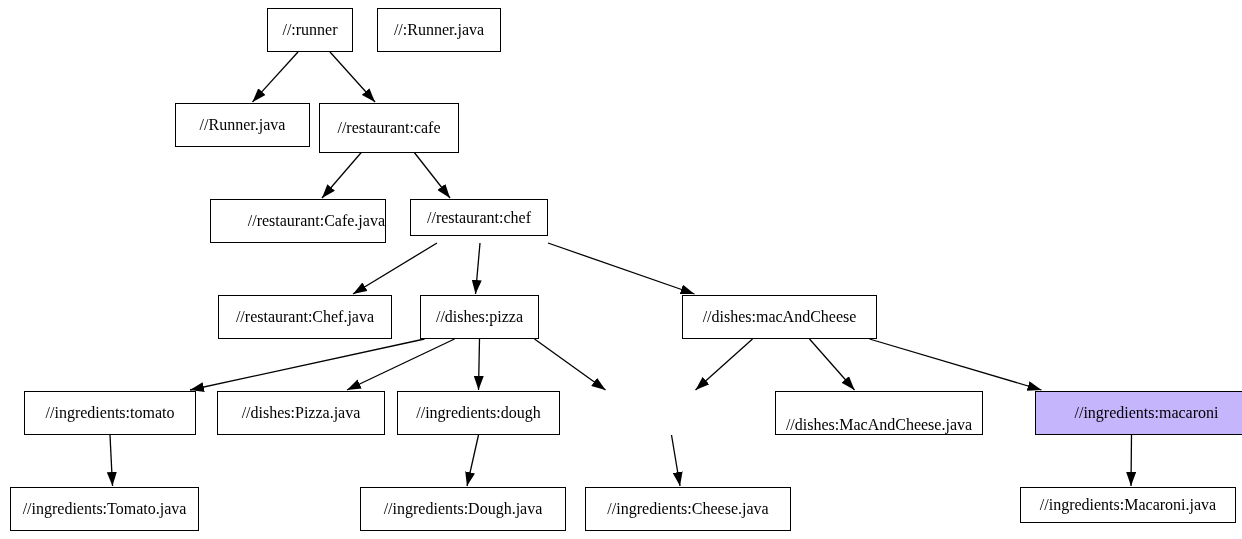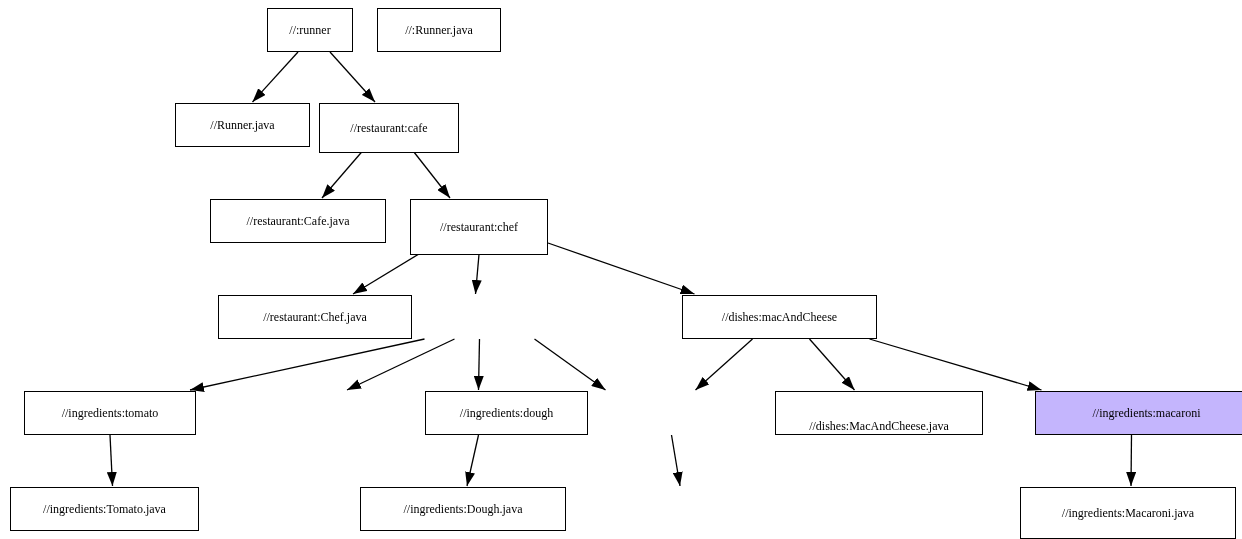--- a/index.html
+++ b/index.html
@@ -11,21 +11,21 @@
   }
   #edge-layer { position: absolute; left: 0; top: 0; }
   .node {
     position: absolute;
     box-sizing: border-box;
     border: 1.5px solid #000000;
     background: #ffffff;
     display: flex;
     align-items: center;
     justify-content: center;
-    font-size: 12px;
+    font-size: 16px;
     color: #000000;
     white-space: nowrap;
     overflow: hidden;
   }
 </style>
 </head>
 <body>
 
 <div id="canvas" style="width: 1242px; height: 539px; background: rgb(255, 255, 255);">
   <svg id="edge-layer" xmlns="http://www.w3.org/2000/svg" width="1242" height="539" viewBox="0 0 1242 539">
@@ -58,46 +58,55 @@
     </div>
     <div class="node" style="left: 377px; top: 8px; width: 124px; height: 44px; border-color: rgb(0, 0, 0); background: rgb(255, 255, 255);">
       <span>//:Runner.java</span>
     </div>
     <div class="node" style="left: 175px; top: 103px; width: 135px; height: 44px; border-color: rgb(0, 0, 0); background: rgb(255, 255, 255);">
       <span>//Runner.java</span>
     </div>
     <div class="node" style="left: 319px; top: 103px; width: 140px; height: 50px; border-color: rgb(0, 0, 0); background: rgb(255, 255, 255);">
       <span>//restaurant:cafe</span>
     </div>
-    <div class="node" style="left: 210px; top: 199px; width: 176px; height: 44px; border-color: rgb(0, 0, 0); background: rgb(255, 255, 255);">
+    <div class="node" style="left: 210px; top: 199px; width: 176px; height: 44px; border-color: rgb(0, 0, 0); background: rgb(255, 255, 255); justify-content: flex-end;">
       <span>//restaurant:Cafe.java</span>
     </div>
-    <div class="node" style="left: 410px; top: 199px; width: 138px; height: 56px; border-color: rgb(0, 0, 0); background: rgb(255, 255, 255);">
+    <div class="node" style="left: 410px; top: 199px; width: 138px; height: 37px; border-color: rgb(0, 0, 0); background: rgb(255, 255, 255);">
       <span>//restaurant:chef</span>
     </div>
-    <div class="node" style="left: 218px; top: 295px; width: 194px; height: 44px; border-color: rgb(0, 0, 0); background: rgb(255, 255, 255);">
+    <div class="node" style="left: 218px; top: 295px; width: 174px; height: 44px; border-color: rgb(0, 0, 0); background: rgb(255, 255, 255);">
       <span>//restaurant:Chef.java</span>
+    </div>
+    <div class="node" style="left: 420px; top: 295px; width: 119px; height: 44px; border-color: rgb(0, 0, 0); background: rgb(255, 255, 255);">
+      <span>//dishes:pizza</span>
     </div>
     <div class="node" style="left: 24px; top: 391px; width: 172px; height: 44px; border-color: rgb(0, 0, 0); background: rgb(255, 255, 255);">
       <span>//ingredients:tomato</span>
     </div>
     <div class="node" style="left: 682px; top: 295px; width: 195px; height: 44px; border-color: rgb(0, 0, 0); background: rgb(255, 255, 255);">
       <span>//dishes:macAndCheese</span>
     </div>
-    <div class="node" style="left: 397px; top: 391px; width: 163px; height: 44px; border-color: rgb(0, 0, 0); background: rgb(255, 255, 255); margin-left: 28px;">
+    <div class="node" style="left: 217px; top: 391px; width: 168px; height: 44px; border-color: rgb(0, 0, 0); background: rgb(255, 255, 255);">
+      <span>//dishes:Pizza.java</span>
+    </div>
+    <div class="node" style="left: 397px; top: 391px; width: 163px; height: 44px; border-color: rgb(0, 0, 0); background: rgb(255, 255, 255);">
       <span>//ingredients:dough</span>
     </div>
     <div class="node" style="left: 775px; top: 391px; width: 208px; height: 44px; border-color: rgb(0, 0, 0); background: rgb(255, 255, 255); align-items: flex-end;">
       <span>//dishes:MacAndCheese.java</span>
     </div>
     <div class="node" style="left: 1035px; top: 391px; width: 223px; height: 44px; border-color: rgb(0, 0, 0); background: #c4b5fd;">
       <span>//ingredients:macaroni</span>
     </div>
     <div class="node" style="left: 10px; top: 487px; width: 189px; height: 44px; border-color: rgb(0, 0, 0); background: rgb(255, 255, 255);">
       <span>//ingredients:Tomato.java</span>
     </div>
     <div class="node" style="left: 360px; top: 487px; width: 206px; height: 44px; border-color: rgb(0, 0, 0); background: rgb(255, 255, 255);">
       <span>//ingredients:Dough.java</span>
     </div>
-    <div class="node" style="left: 1020px; top: 487px; width: 216px; height: 52px; border-color: rgb(0, 0, 0); background: rgb(255, 255, 255);">
+    <div class="node" style="left: 585px; top: 487px; width: 206px; height: 44px; border-color: rgb(0, 0, 0); background: rgb(255, 255, 255);">
+      <span>//ingredients:Cheese.java</span>
+    </div>
+    <div class="node" style="left: 1020px; top: 487px; width: 216px; height: 36px; border-color: rgb(0, 0, 0); background: rgb(255, 255, 255);">
       <span>//ingredients:Macaroni.java</span>
     </div>
   </div>
 
 </body></html>

